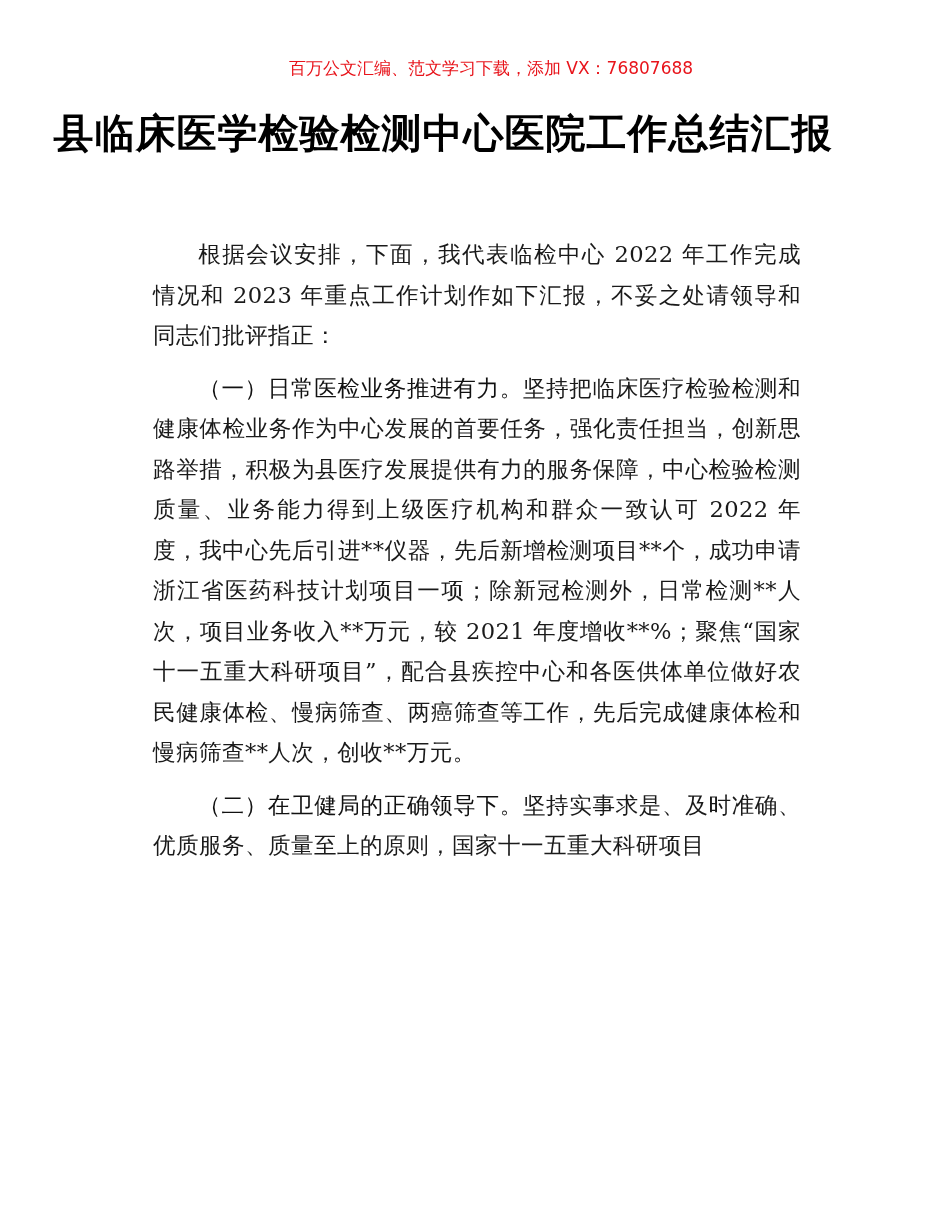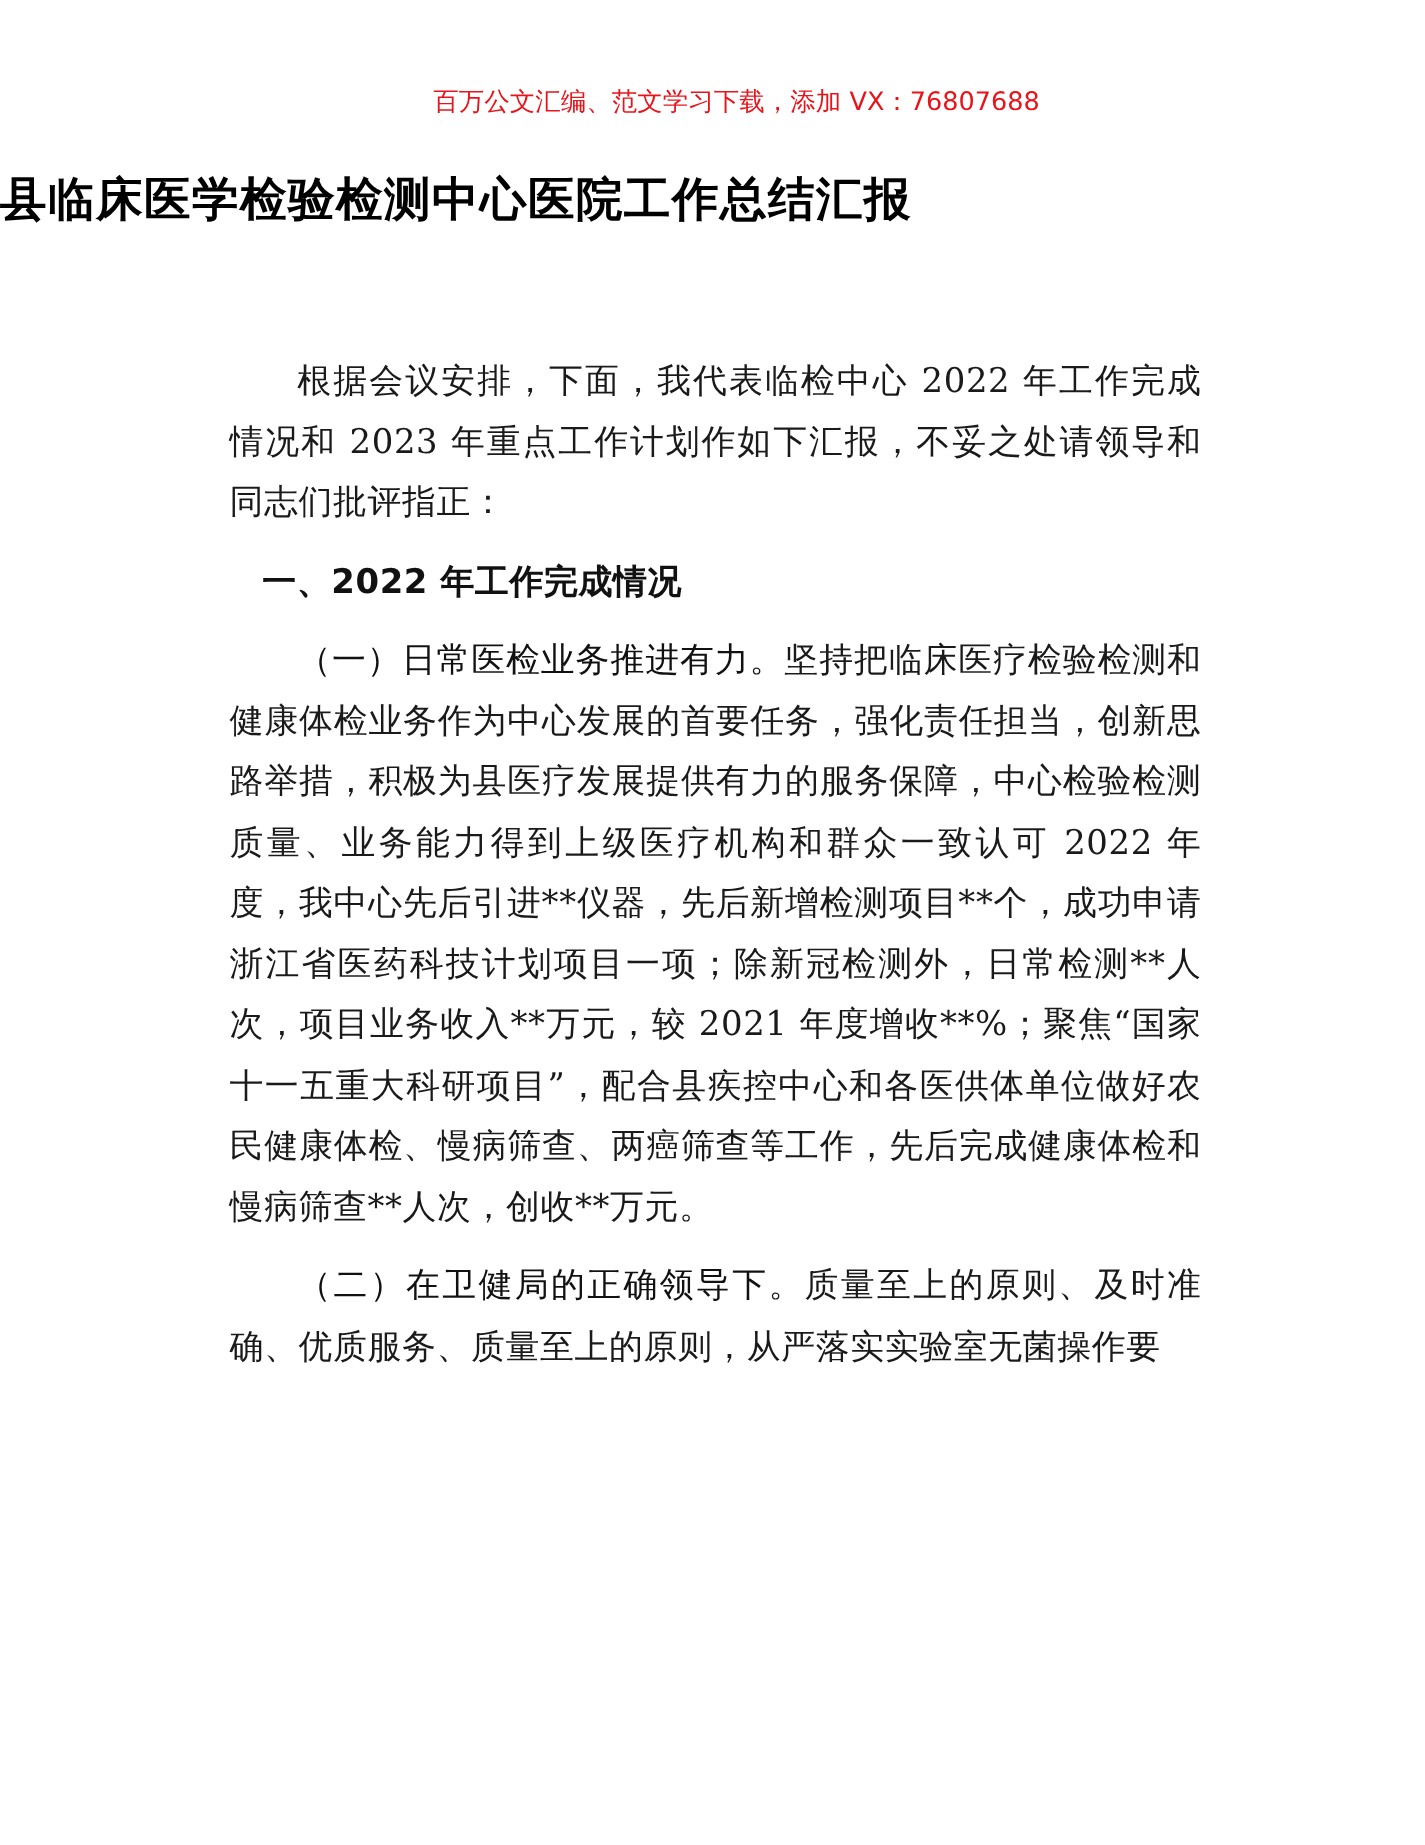--- a/index.html
+++ b/index.html
@@ -31,24 +31,25 @@
       font-size: 17px;
       line-height: 24px;
       letter-spacing: 0px;
       padding-left: 16px;
     }
     .title {
       position: absolute;
       top: 113px;
       left: 0;
       width: 886px;
+      text-align: center;
       color: #000000;
       font-family: "DejaVu Sans", "Liberation Sans", sans-serif;
       font-weight: bold;
-      font-size: 31px;
+      font-size: 40px;
       line-height: 40px;
       letter-spacing: 1px;
     }
     .body {
       position: absolute;
       top: 222px;
       left: 141px;
       width: 672px;
       color: #1a1a1a;
       font-family: "DejaVu Serif", "Liberation Serif", serif;
@@ -78,20 +79,19 @@
 <body>
 
 <div class="page">
   <div class="watermark">百万公文汇编、范文学习下载，添加 VX：76807688</div>
 
   <div class="title">县临床医学检验检测中心医院工作总结汇报</div>
 
   <div class="body">
     <p class="para">根据会议安排，下面，我代表临检中心 2022 年工作完成情况和 2023 年重点工作计划作如下汇报，不妥之处请领导和同志们批评指正：</p>
 
-    <p class="heading">一、2022 年工作完成情况</p>
 
 
     <p class="para"><span class="lead">（一）日常医检业务推进有力</span><span>。坚持把临床医疗检验检测和健康体检业务作为中心发展的首要任务，强化责任担当，创新思路举措，积极为县医疗发展提供有力的服务保障，中心检验检测质量、业务能力得到上级医疗机构和群众一致认可 2022 年度，我中心先后引进**仪器，先后新增检测项目**个，成功申请浙江省医药科技计划项目一项；除新冠检测外，日常检测**人次，项目业务收入**万元，较 2021 年度增收**%；聚焦“国家十一五重大科研项目”，配合县疾控中心和各医供体单位做好农民健康体检、慢病筛查、两癌筛查等工作，先后完成健康体检和慢病筛查**人次，创收**万元。</span></p>
 
-    <p class="para"><span class="lead">（二）在卫健局的正确领导下</span><span>。质量至上的原则、及时准确、优质服务、质量至上的原则，从严落实实验室无菌操作要</span></p>
+    <p class="para"><span class="lead">（二）在卫健局的正确领导下</span><span>。坚持实事求是、及时准确、优质服务、质量至上的原则，国家十一五重大科研项目</span></p>
   </div>
 </div>
 
 </body></html>

